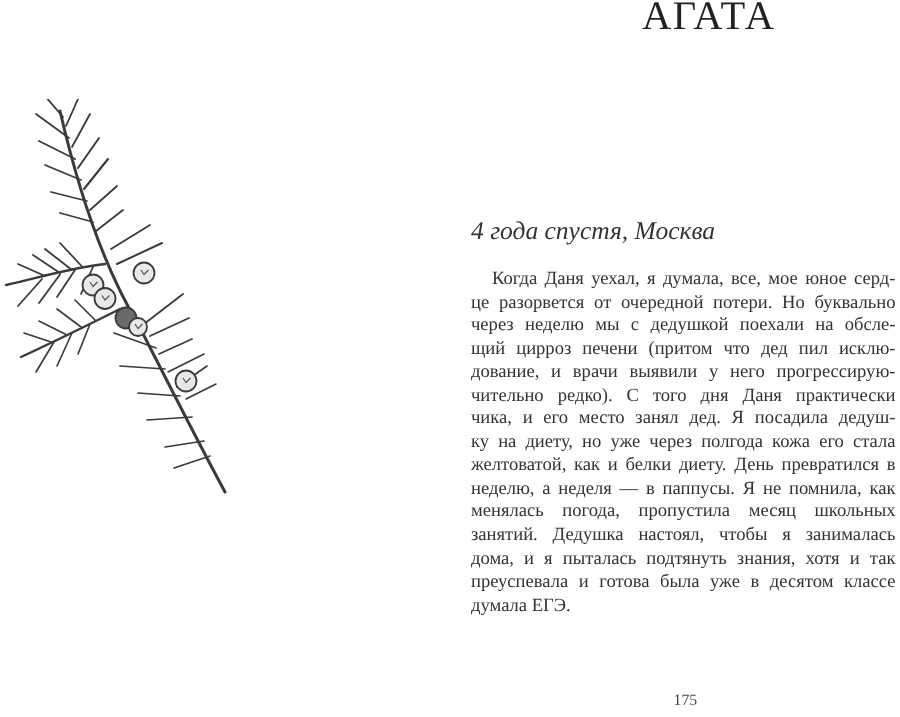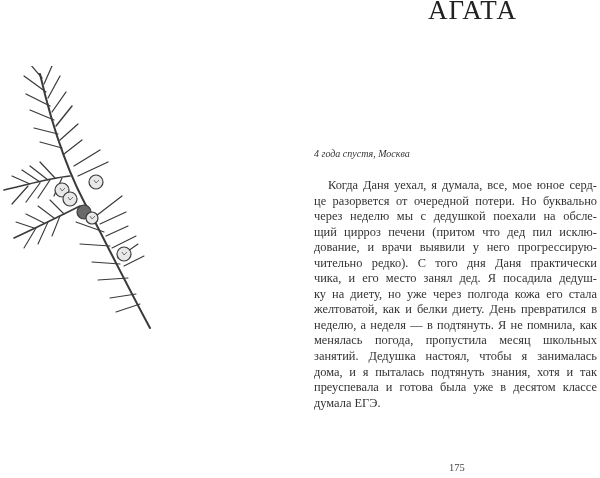--- a/index.html
+++ b/index.html
@@ -31,21 +31,21 @@
       left: 0;
       top: 66px;
       width: 170px;
       height: 270px;
     }
     .subtitle {
       position: absolute;
       left: 314px;
       top: 146px;
       font-style: italic;
-      font-size: 10px;
+      font-size: 17px;
       color: #333;
       margin: 0;
       line-height: 16px;
     }
     .body-text {
       position: absolute;
       left: 314px;
       top: 178px;
       width: 283px;
       font-size: 12.4px;
@@ -162,21 +162,21 @@
 <div class="body-text">
   <span class="line indent">Когда Даня уехал, я думала, все, мое юное серд-</span>
   <span class="line">це разорвется от очередной потери. Но буквально</span>
   <span class="line">через неделю мы с дедушкой поехали на обсле-</span>
   <span class="line">щий цирроз печени (притом что дед пил исклю-</span>
   <span class="line">дование, и врачи выявили у него прогрессирую-</span>
   <span class="line">чительно редко). С того дня Даня практически</span>
   <span class="line">чика, и его место занял дед. Я посадила дедуш-</span>
   <span class="line">ку на диету, но уже через полгода кожа его стала</span>
   <span class="line">желтоватой, как и белки диету. День превратился в</span>
-  <span class="line">неделю, а неделя — в подтянуть. Я не помнила, как</span>
+  <span class="line">неделю, а неделя — в паппусы. Я не помнила, как</span>
   <span class="line">менялась погода, пропустила месяц школьных</span>
   <span class="line">занятий. Дедушка настоял, чтобы я занималась</span>
   <span class="line">дома, и я пыталась подтянуть знания, хотя и так</span>
   <span class="line">преуспевала и готова была уже в десятом классе</span>
   <span class="line last">думала ЕГЭ.</span>
 </div>
 
 <div class="page-number">175</div>
 
 </body></html>

